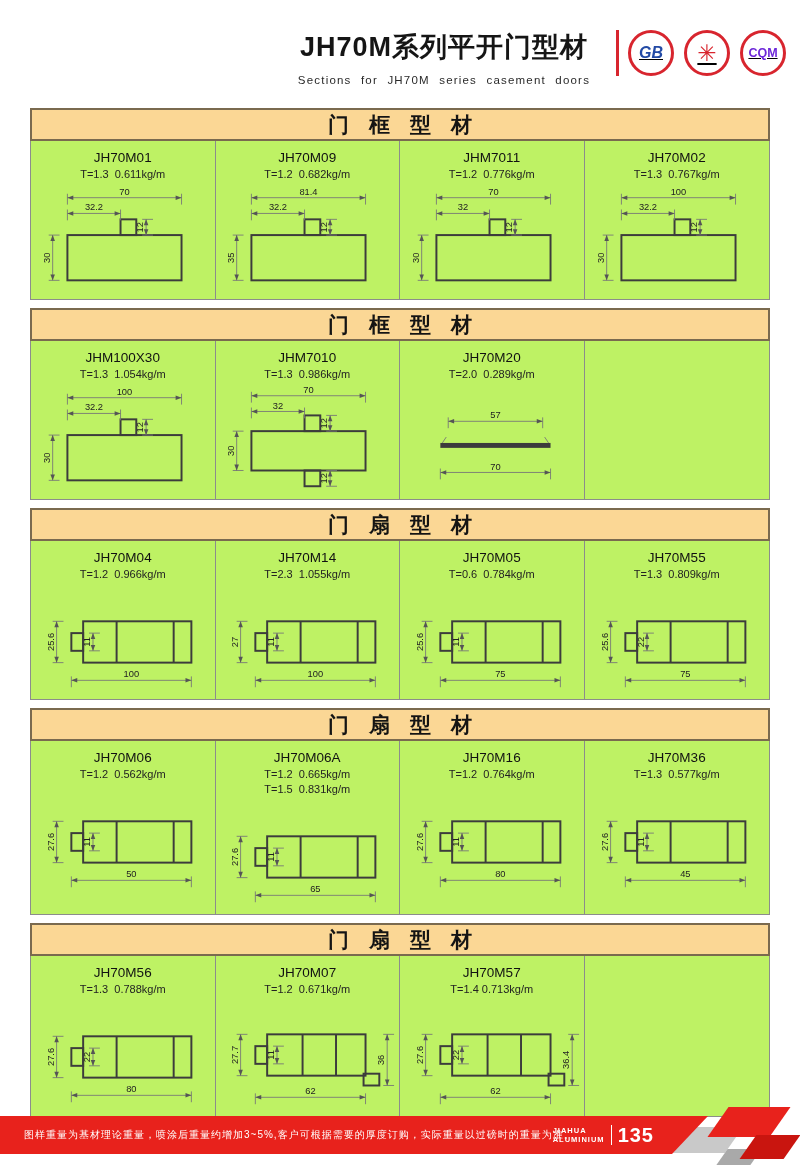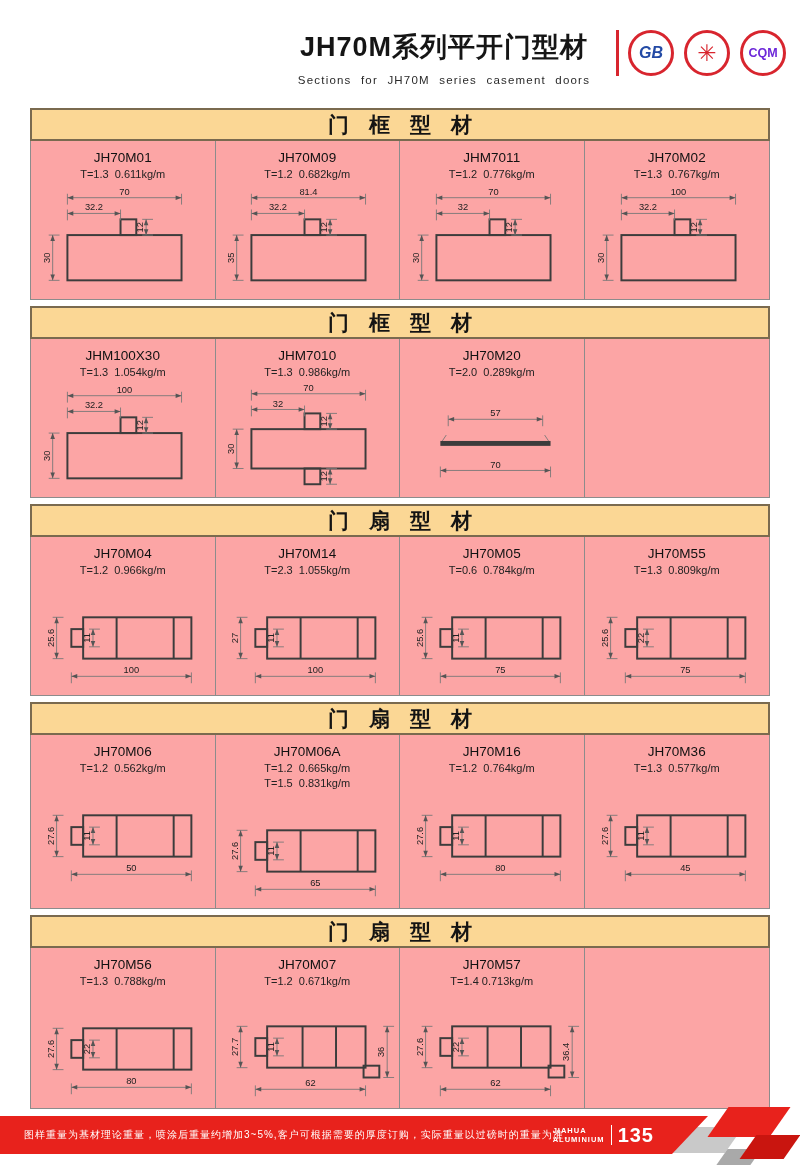--- a/index.html
+++ b/index.html
@@ -17,44 +17,44 @@
     padding:20px 10px 0 0;
   }
   .title-block { text-align:center; margin-right:10px; }
   .page-title {
     margin:9px; font-size:27px; font-weight:bold; color:#151515; letter-spacing:1px;
   }
   .page-subtitle {
     font-size:11.5px; color:#2a2a2a; letter-spacing:1.2px; word-spacing:5px; margin-top:2px;
   }
   .header-divider { width:3px; height:46px; background:#d8252e; margin:0 9px; }
-  .logo-row { display:flex; gap:10px; align-items:center; padding-right:4px; }
+  .logo-row { display:flex; gap:10px; align-items:center; padding-right:4px;text-decoration:underline; }
   .logo {
     width:46px; height:46px; border-radius:50%;
     display:flex; align-items:center; justify-content:center;
     border:3px solid #d8252e;
   }
   .logo-gb  { color:#234aa5; font-weight:bold; font-style:italic; font-size:16px; }
   .logo-seal{ color:#d8252e; font-size:23px; }
   .logo-cqm { color:#6d28d9; font-weight:bold; font-size:12.5px; }
 
   
   .profile-table { margin:22px 30px 0 30px; }
-  .section { margin-bottom:6px; }
+  .section { margin-bottom:6px;margin-top:8px; }
   .section-title-bar {
     background:#fbd795; border:2px solid #7a6a4f;
     height:33px; display:flex; align-items:center; justify-content:center;
   }
   .section-title {
     font-size:21px; font-weight:bold; color:#141414;
     letter-spacing:20px; margin-right:-20px;
   }
   .section-row {
     display:grid; grid-template-columns:repeat(4,1fr);
-    border:1px solid #8c8c8c; border-top:none; background:#fca5a5;
+    border:1px solid #8c8c8c; border-top:none; background:#bef264;
   }
   .cell { border-right:1px solid #8c8c8c; text-align:center; padding-top:9px; min-height:149px; }
   .cell:last-child { border-right:none; }
   .section:last-child .cell { min-height:160px; }
   .cell-name { font-size:13.5px; color:#111; }
   .cell-spec { font-size:11px; color:#222; margin-top:3px; white-space:pre; }
   .drawing { display:block; margin:1px auto 0; }
 
   
   .page-footer { position:absolute; left:0; bottom:0; width:800px; height:66px; }

